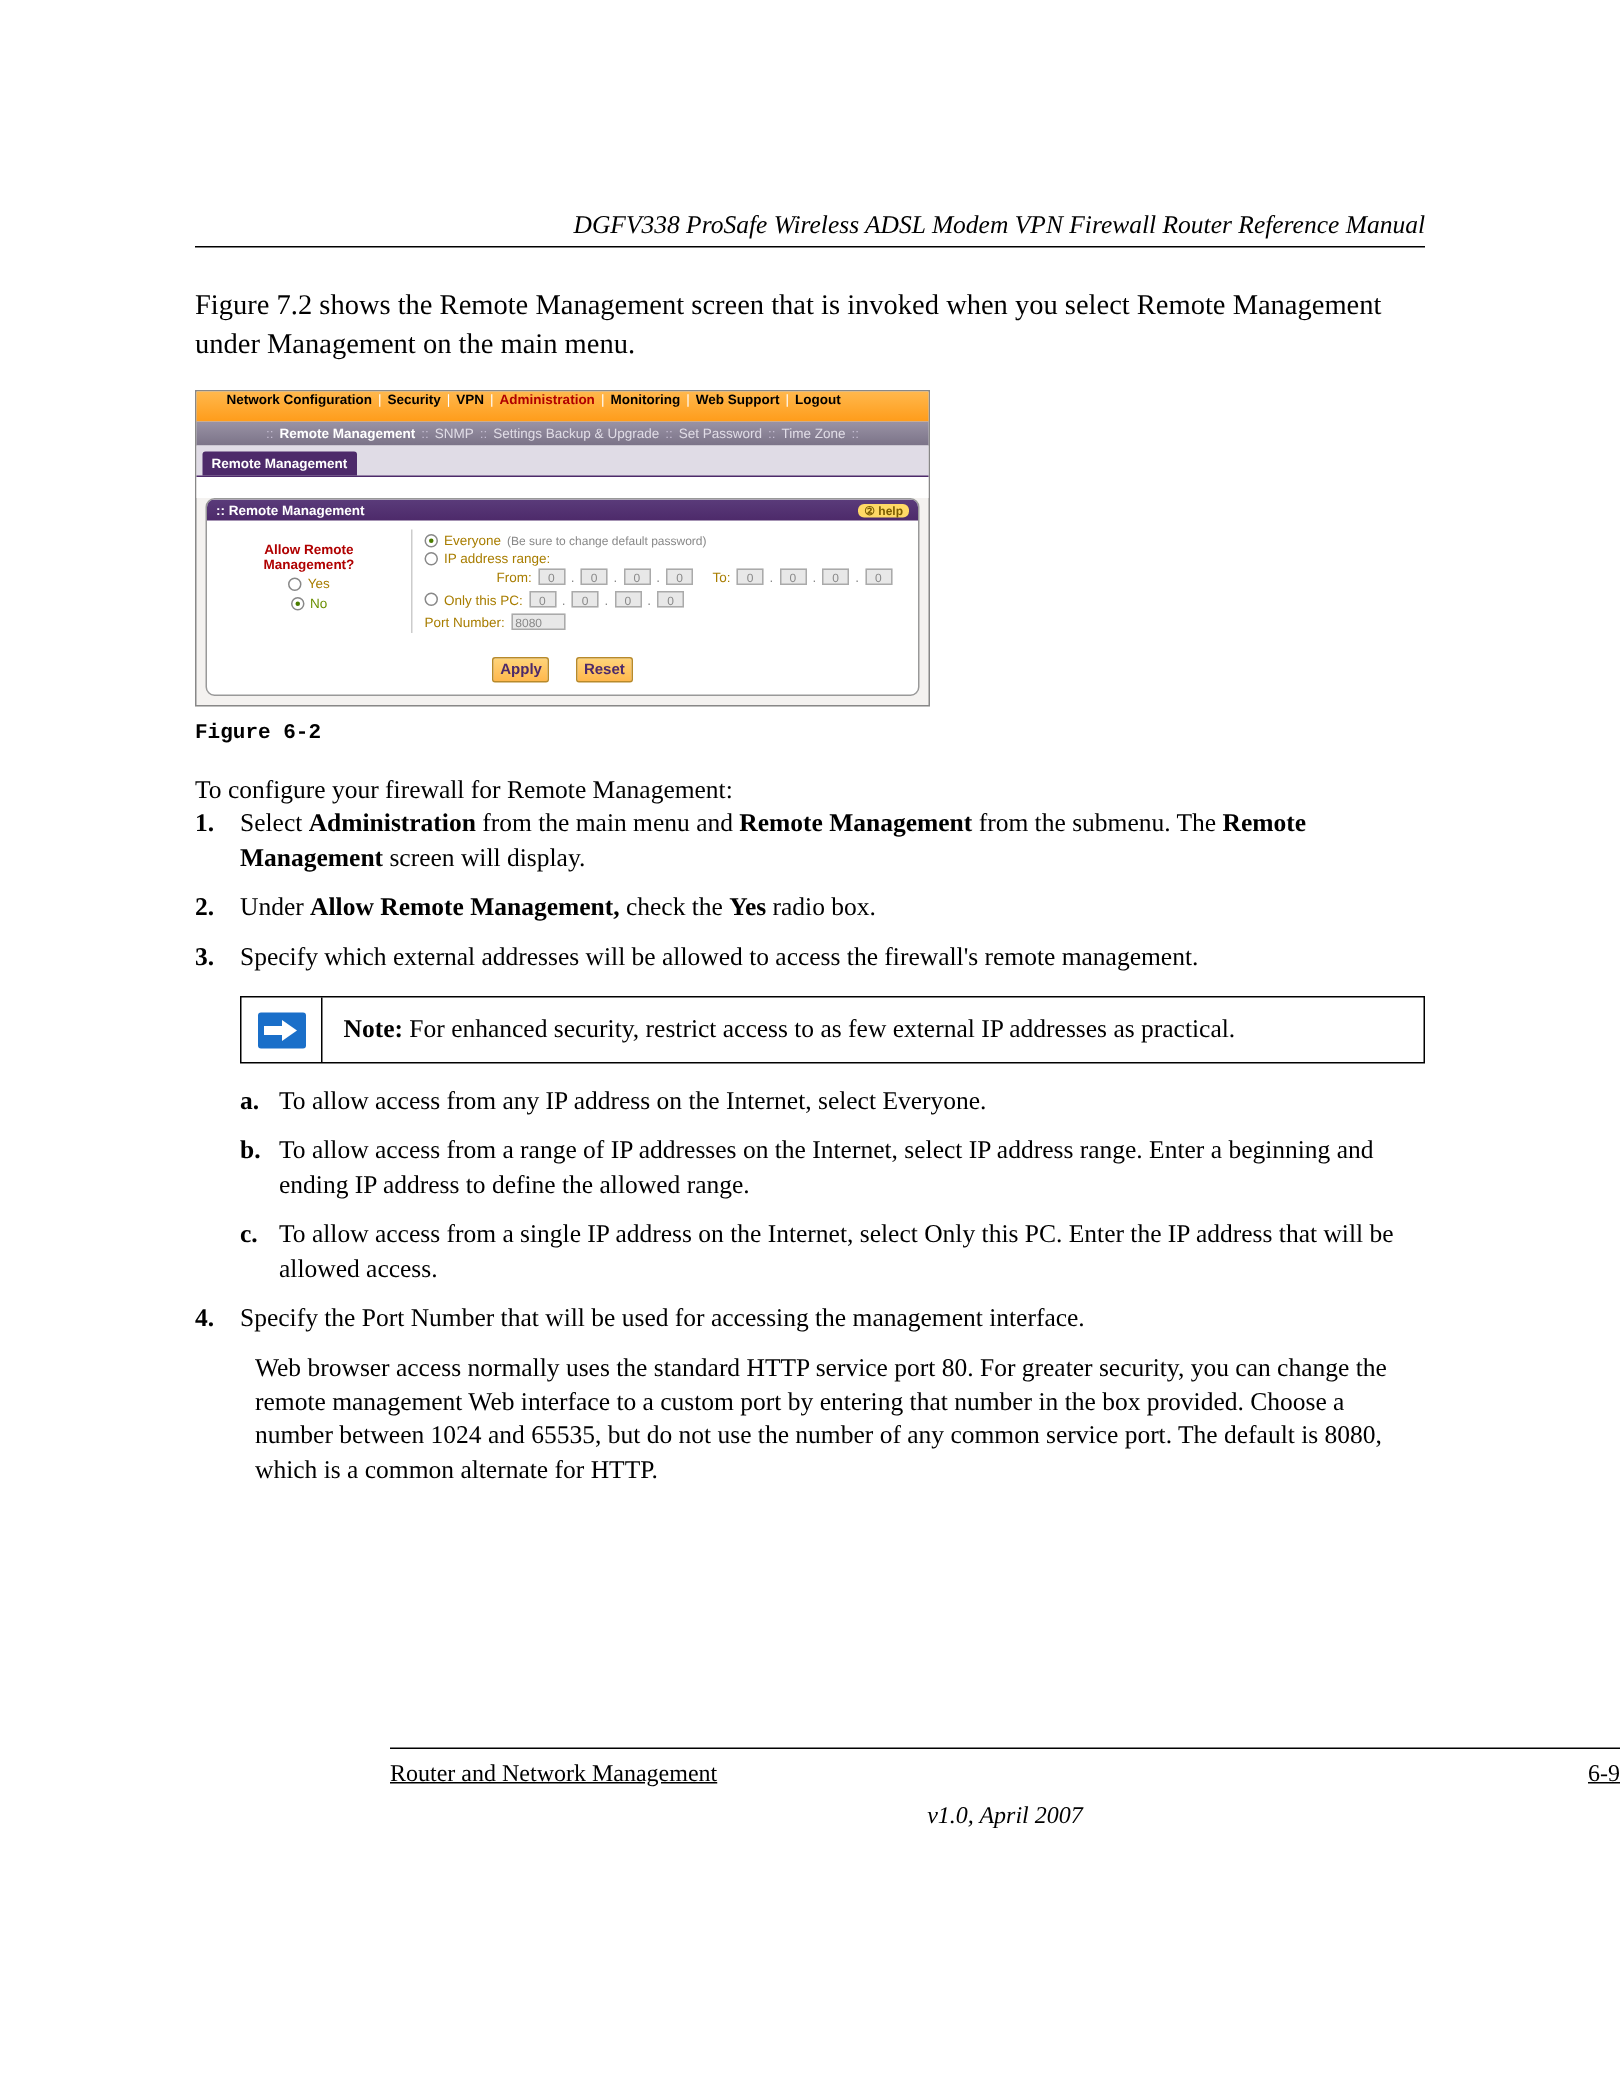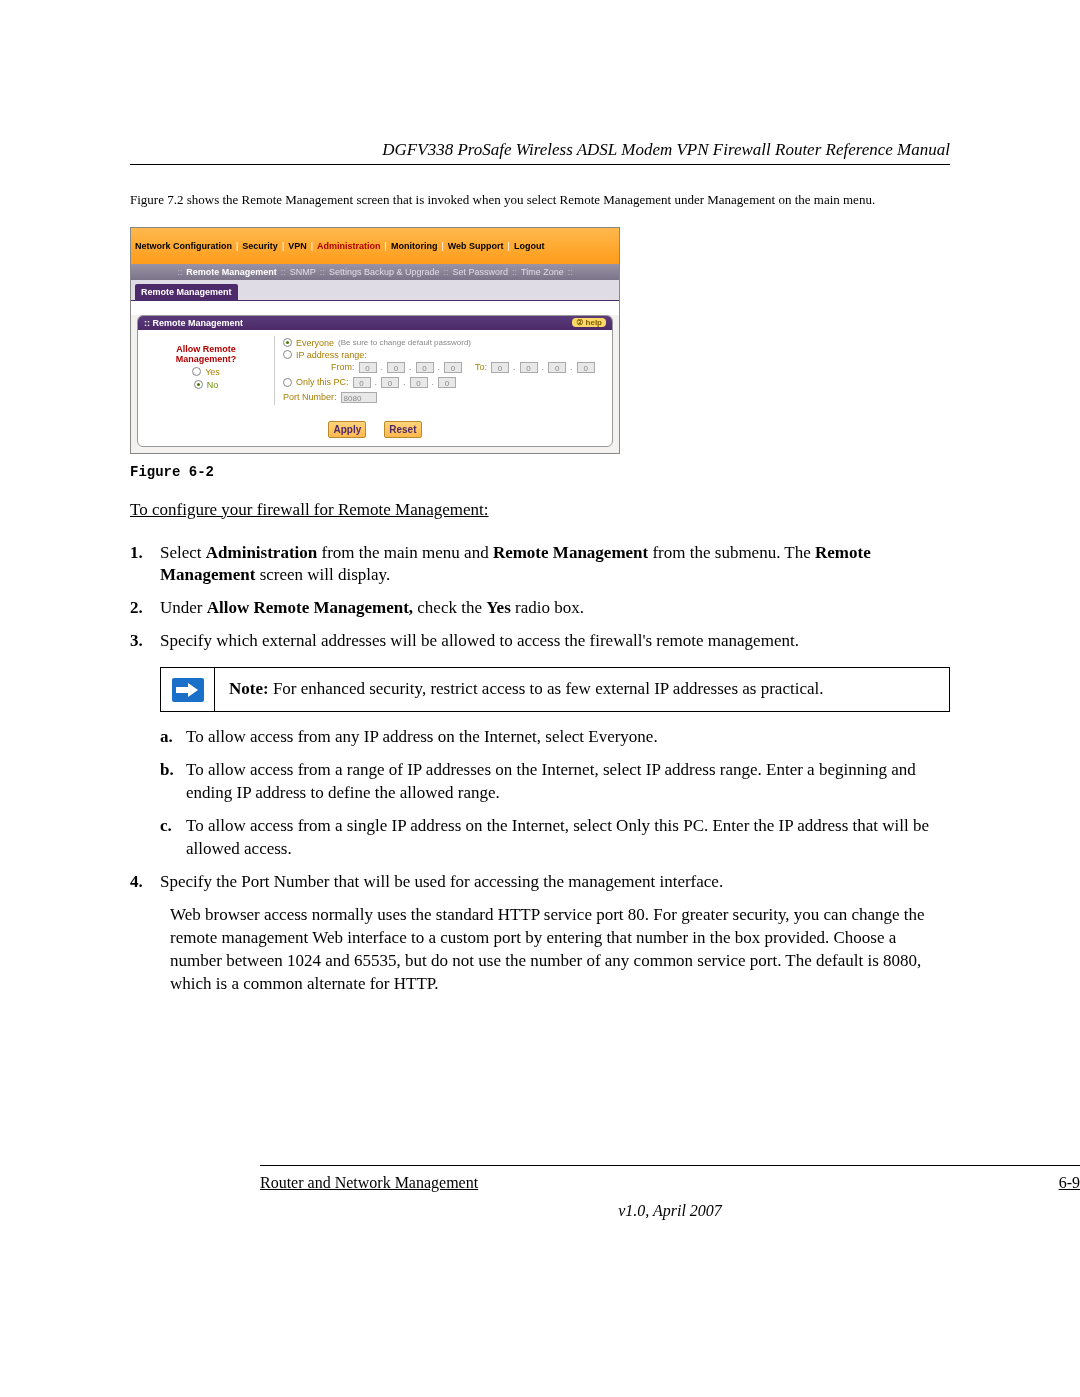--- a/index.html
+++ b/index.html
@@ -18,37 +18,37 @@
     top: 140px;
     width: 820px;
   }
   .doc-title {
     font-style: italic;
     text-align: right;
     font-size: 17px;
     margin-bottom: 4px;
   }
   .rule { border: none; border-top: 1px solid #000; margin-bottom: 26px; }
-  .intro { font-size: 13px; line-height: 1.35; margin-bottom: 18px; }
+  .intro { font-size: 19px; line-height: 1.35; margin-bottom: 18px; }
   .screenshot-wrap {
     width: 490px;
     margin-bottom: 8px;
   }
   .router-ui {
     border: 1px solid #888;
     font-family: Verdana, Arial, sans-serif;
     font-size: 10px;
     background: #f4f2f0;
   }
   .nav1 {
     background: linear-gradient(#ffb84d,#ff9c1a);
     display: flex;
-    align-items: center;
-    height: 36px;
-    padding: 0 4px;
+    align-items: flex-start;
+    height: 20px;
+    padding: 0 20px;
     color: #000;
     font-weight: bold;
     font-size: 9px;
   }
   .nav1 .sep { color: #fff; margin: 0 4px; font-weight: normal; }
   .nav1 .active { color: #b00000; }
   .nav2 {
     background: linear-gradient(#9a93a5,#7b7388);
     display: flex;
     align-items: center;
@@ -161,21 +161,21 @@
     font-weight: bold;
     color: #4d2a6a;
     padding: 2px 4px;
   }
   .fig-caption {
     font-family: Liberation Mono, monospace;
     font-weight: bold;
     font-size: 14px;
     margin: 10px 0 20px 0;
   }
-  .lead { margin-bottom: 22px; font-size: 17px; text-decoration: underline; }
+  .lead { margin-bottom: 1px; font-size: 17px; }
   ol.steps { list-style: none; margin-left: 0; }
   ol.steps > li {
     display: flex;
     margin-bottom: 10px;
     font-size: 17px;
     line-height: 1.35;
   }
   ol.steps .num { width: 30px; font-weight: bold; flex-shrink:0; }
   ol.steps .body { flex: 1; }
   .note-box {

